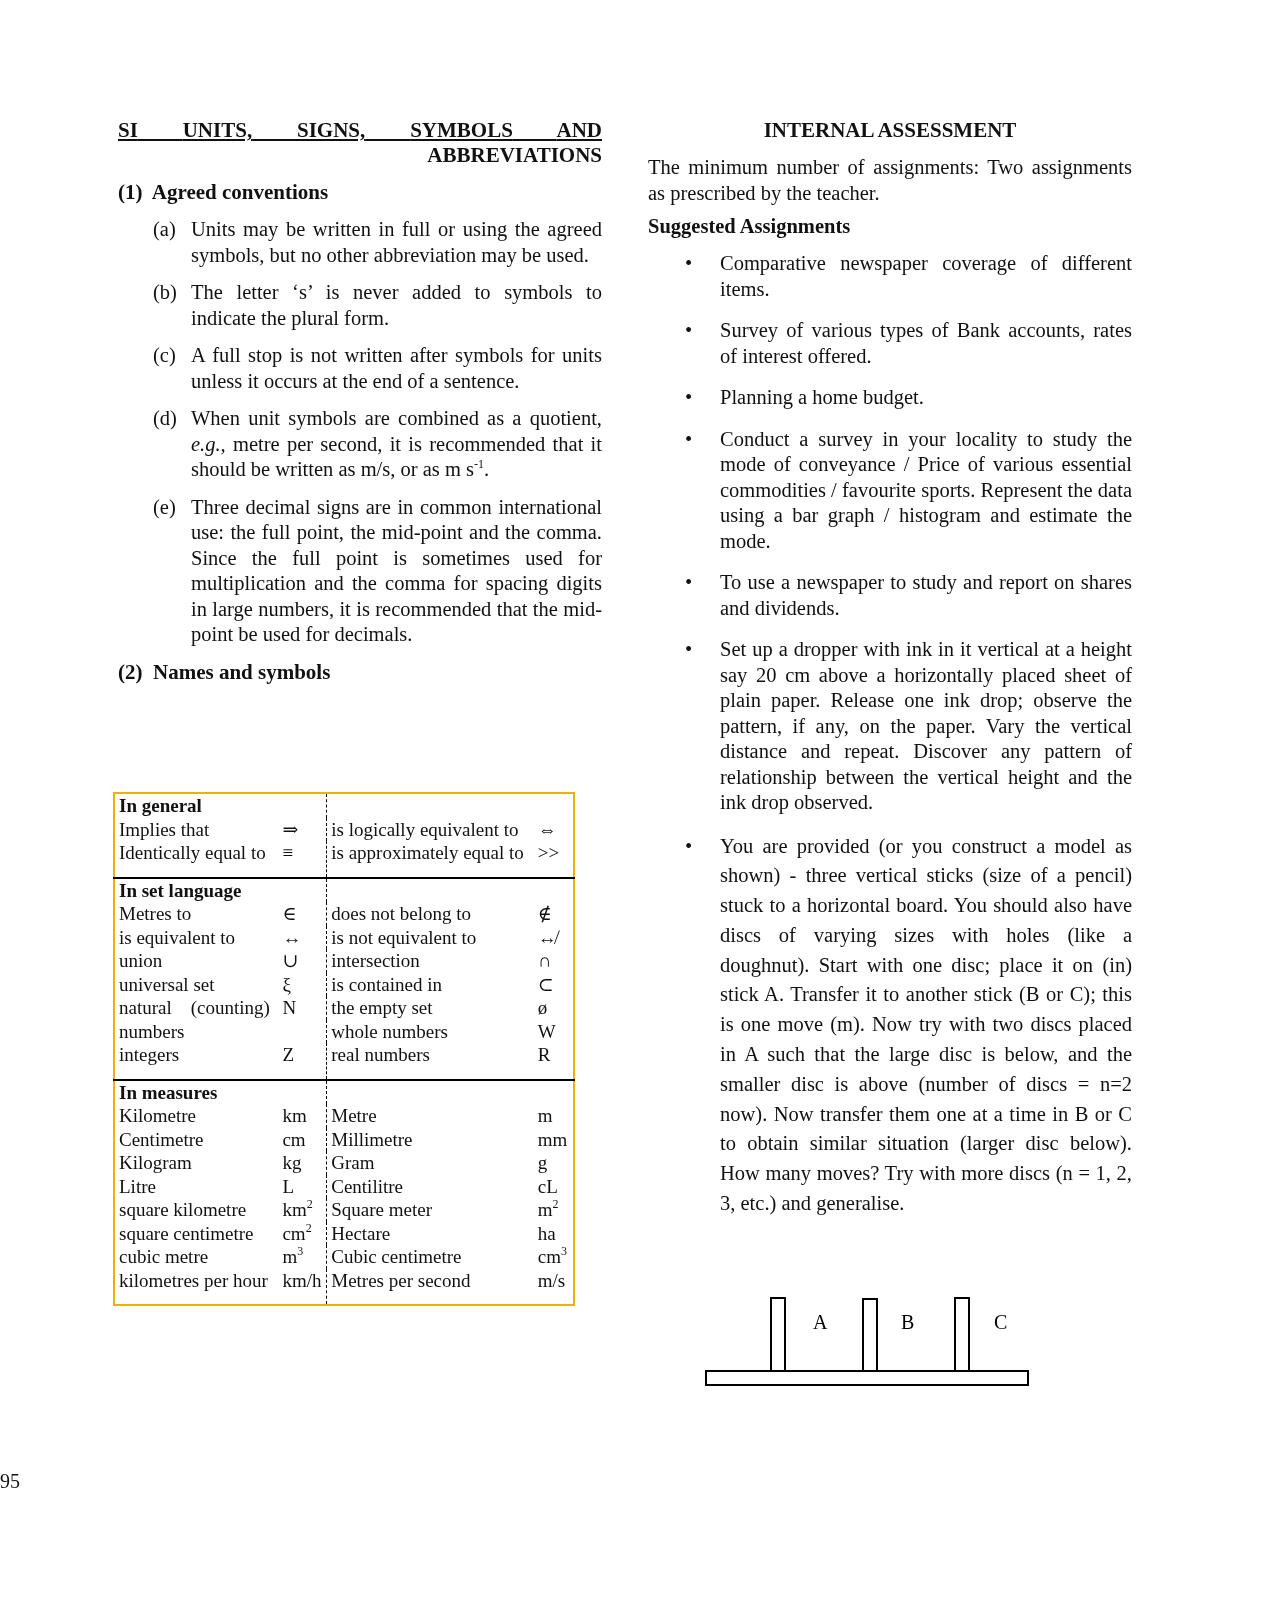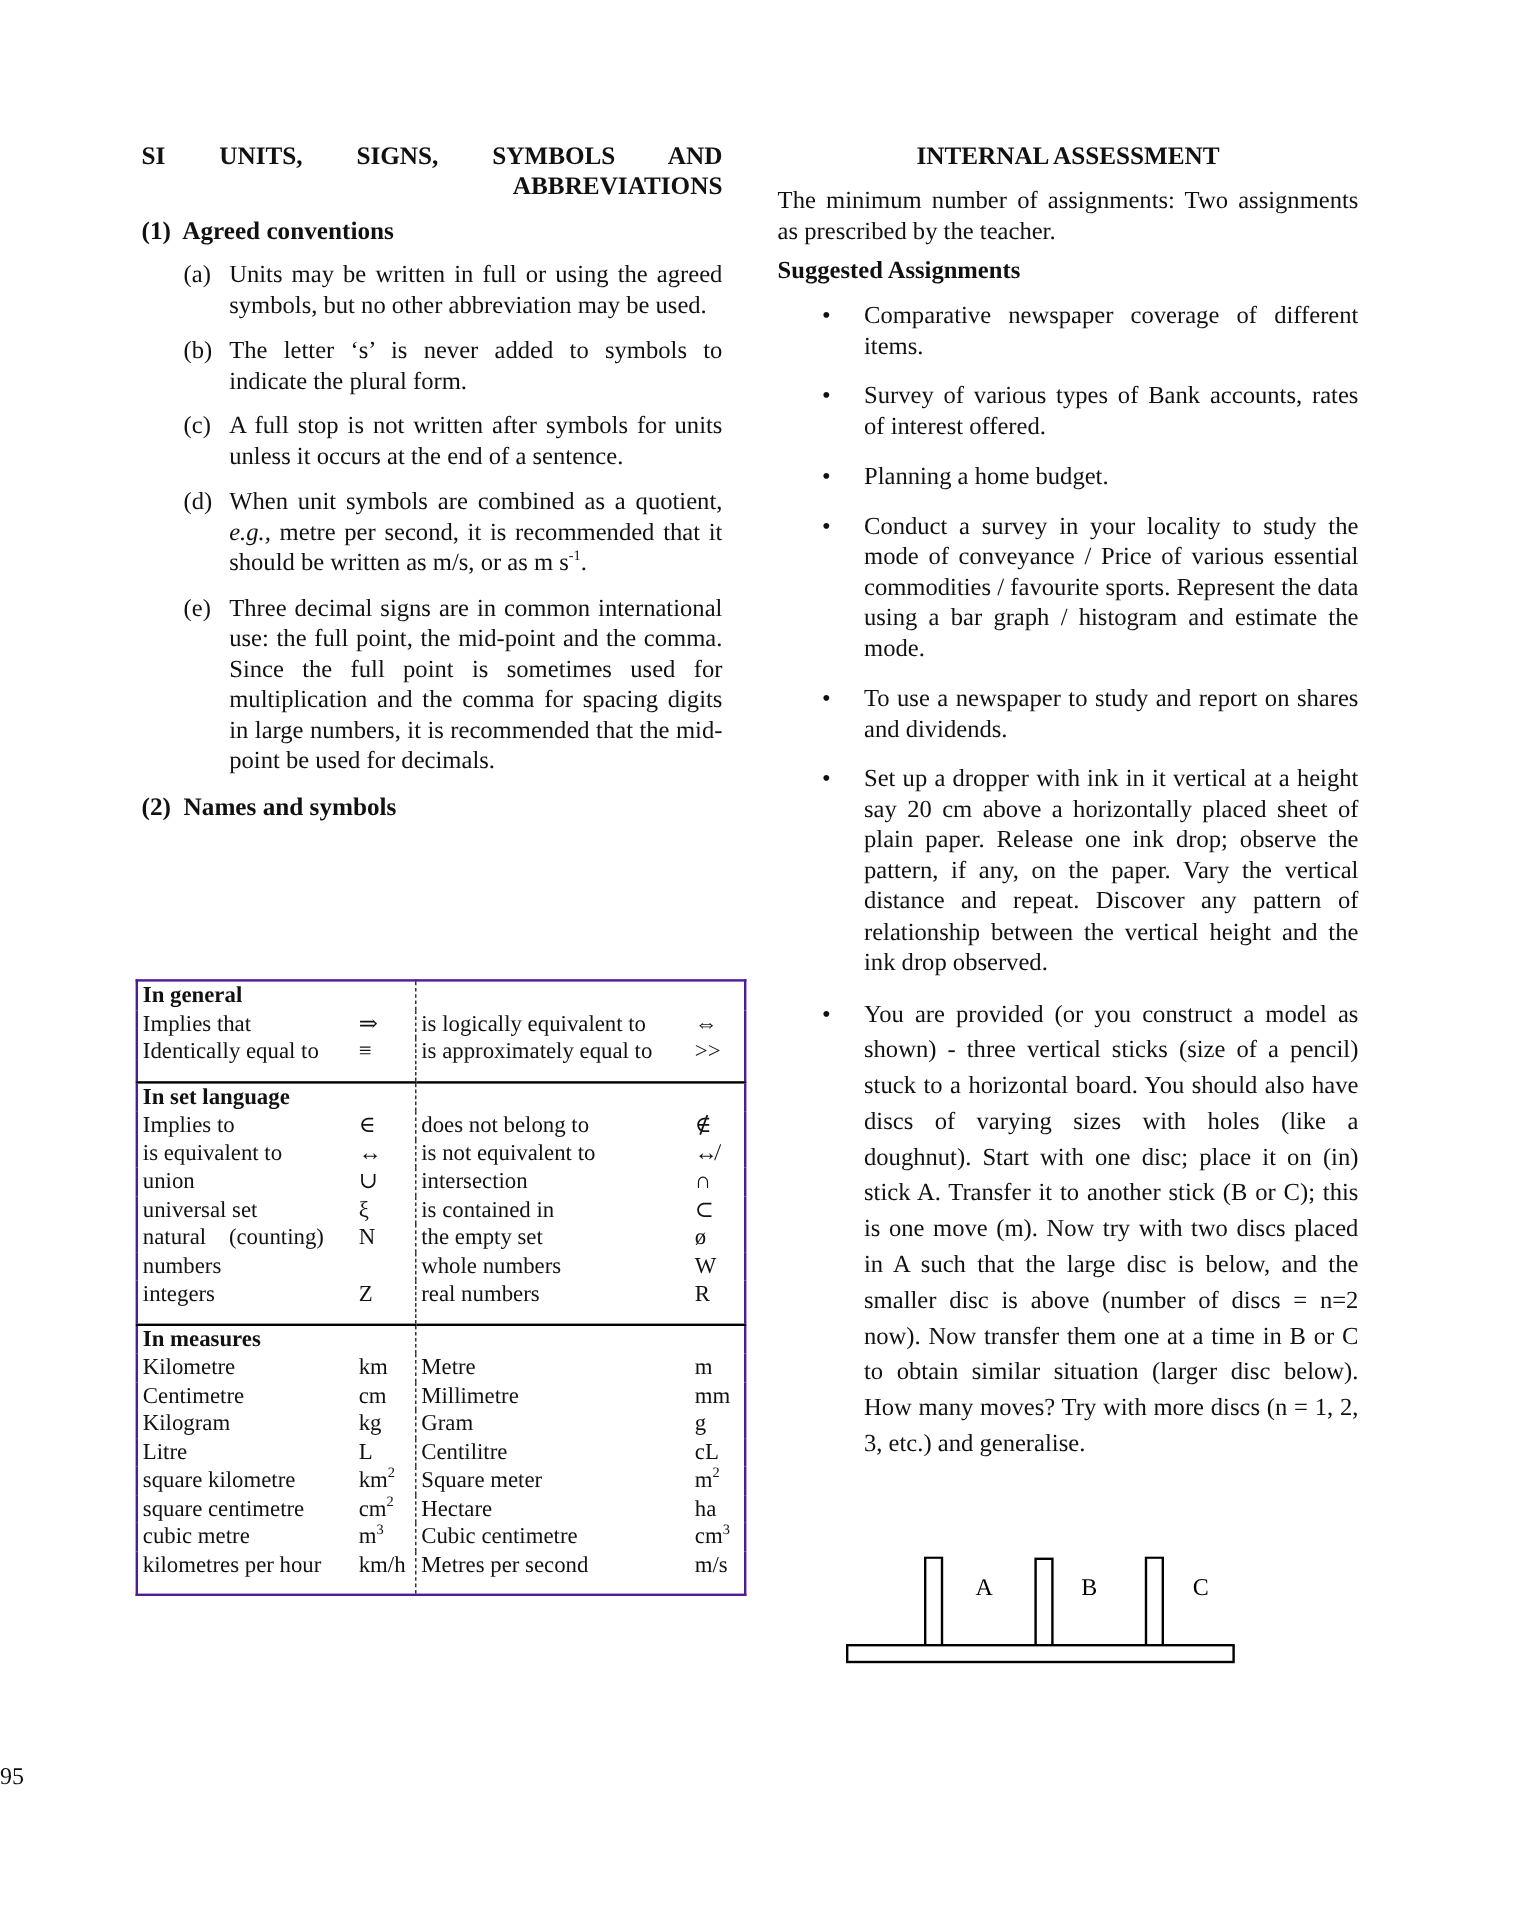--- a/index.html
+++ b/index.html
@@ -2,29 +2,29 @@
 <html><head>
 <meta charset="utf-8">
 <style>
   html, body { margin:0; padding:0; background:#ffffff; }
   body { width:1275px; height:1605px; position:relative; overflow:hidden;
          font-family:"Liberation Serif", "DejaVu Serif", serif; color:#111; }
   .col { position:absolute; top:118px; }
   .left { left:118px; width:484px; }
   .right { left:648px; width:484px; }
   .just { text-align:justify; }
-  .h-main { font-weight:bold; font-size:21px; line-height:25px; margin:0; text-align:justify; text-align-last:justify; }
+  .h-main { font-weight:bold; font-size:21px; line-height:25px; margin:0; text-align:justify; text-align-last:justify;text-decoration:underline; }
   .h-main2 { font-weight:bold; font-size:21px; line-height:25px; margin:0 0 12px 0;text-align:right; }
   .h-sec { font-weight:bold; font-size:21px; line-height:25px; margin:0 0 12px 0; }
   .p { font-size:20.5px; line-height:25.5px; margin:0; }
   .conv { position:relative; padding-left:73px; margin-bottom:12px; font-size:20.5px; line-height:25.5px; text-align:justify; }
   .conv .lbl { position:absolute; left:35px; top:0; }
   sup { font-size:12px; line-height:0; vertical-align:8px; }
-  table.sym { position:absolute; left:113px; top:792px; width:509px; border-collapse:collapse;
-              border:2px solid #4c1d95; font-size:19px; line-height:23.5px;margin-top:24px; }
+  table.sym { position:absolute; left:113px; top:792px; width:462px; border-collapse:collapse;
+              border:2px solid #eab308; font-size:19px; line-height:23.5px; }
   table.sym td { padding:0 4px; vertical-align:top; white-space:nowrap; }
   table.sym td.l1 { width:168px; }
   table.sym td.s1 { width:42px; border-right:1.5px dashed #000; }
   table.sym td.l2 { width:215px; }
   table.sym td.s2 { width:36px; }
   table.sym tr.grp-end td { padding-bottom:12px; }
   table.sym tr.grp-start td { border-top:2px solid #000; }
   table.sym tr.grp-start td.s1 { border-right:1.5px dashed #000; }
   .grp-title { font-weight:bold; }
   .center-title { font-weight:bold; font-size:21px; line-height:25px; text-align:center; margin:0 0 12px 0; }
@@ -94,21 +94,21 @@
         <td class="l2">is approximately equal to</td>
         <td class="s2"><span>&gt;&gt;</span></td>
       </tr>
       <tr class="grp-start">
         <td class="l1 grp-title">In set language</td>
         <td class="s1"></td>
         <td class="l2"></td>
         <td class="s2"></td>
       </tr>
       <tr>
-        <td class="l1">Implies to</td>
+        <td class="l1">Metres to</td>
         <td class="s1"><span>∈</span></td>
         <td class="l2">does not belong to</td>
         <td class="s2"><span>∉</span></td>
       </tr>
       <tr>
         <td class="l1">is equivalent to</td>
         <td class="s1"><span>↔</span></td>
         <td class="l2">is not equivalent to</td>
         <td class="s2"><span>↮</span></td>
       </tr>

